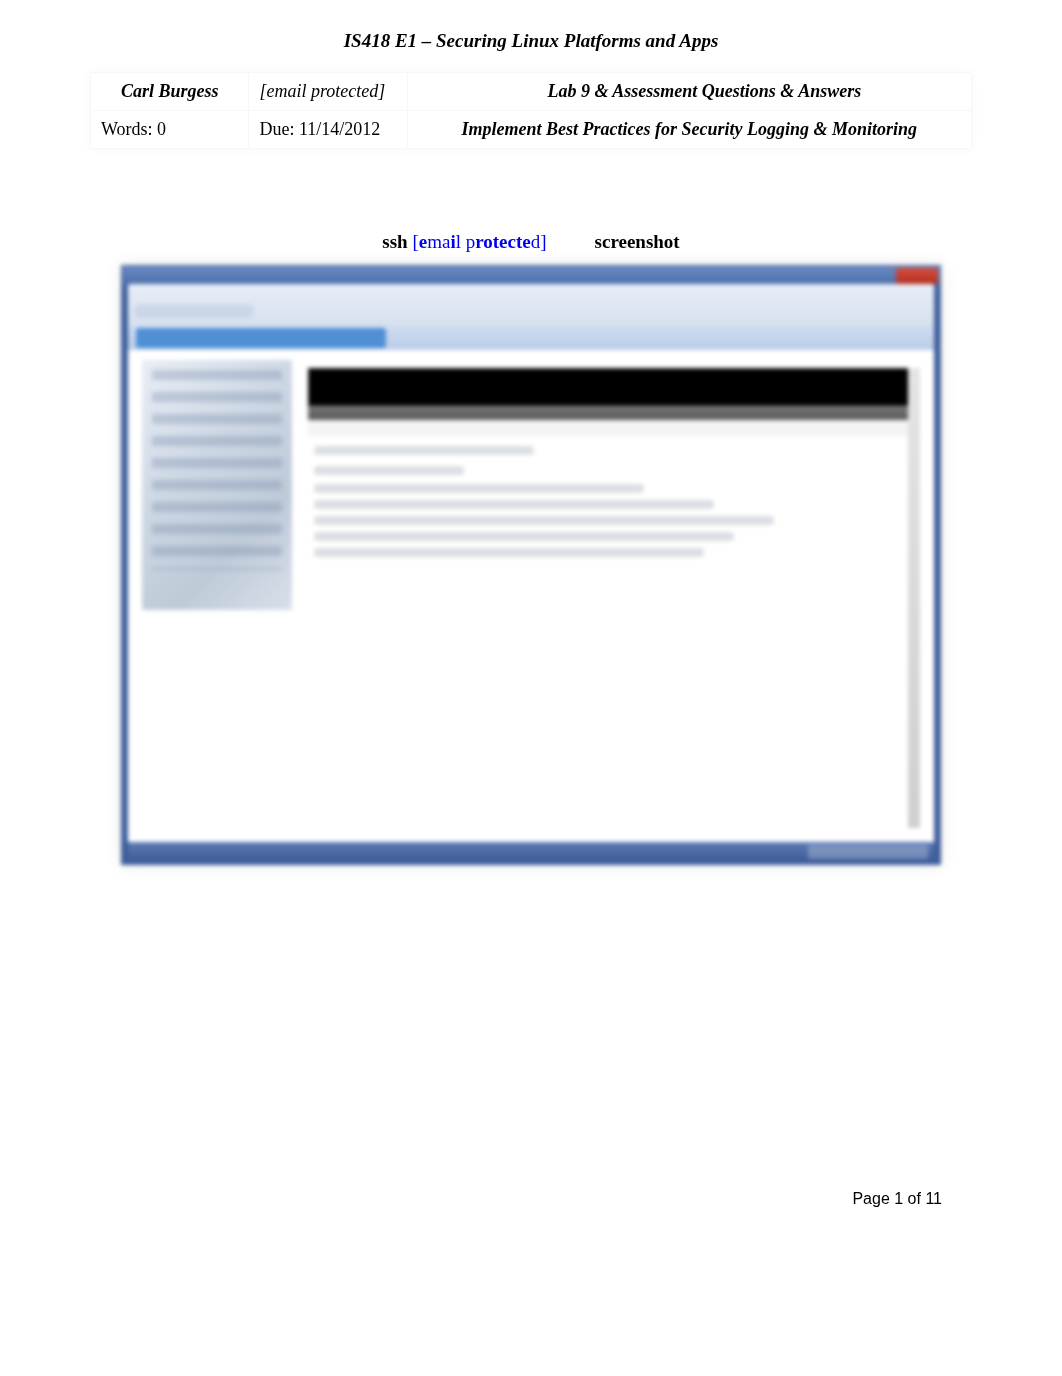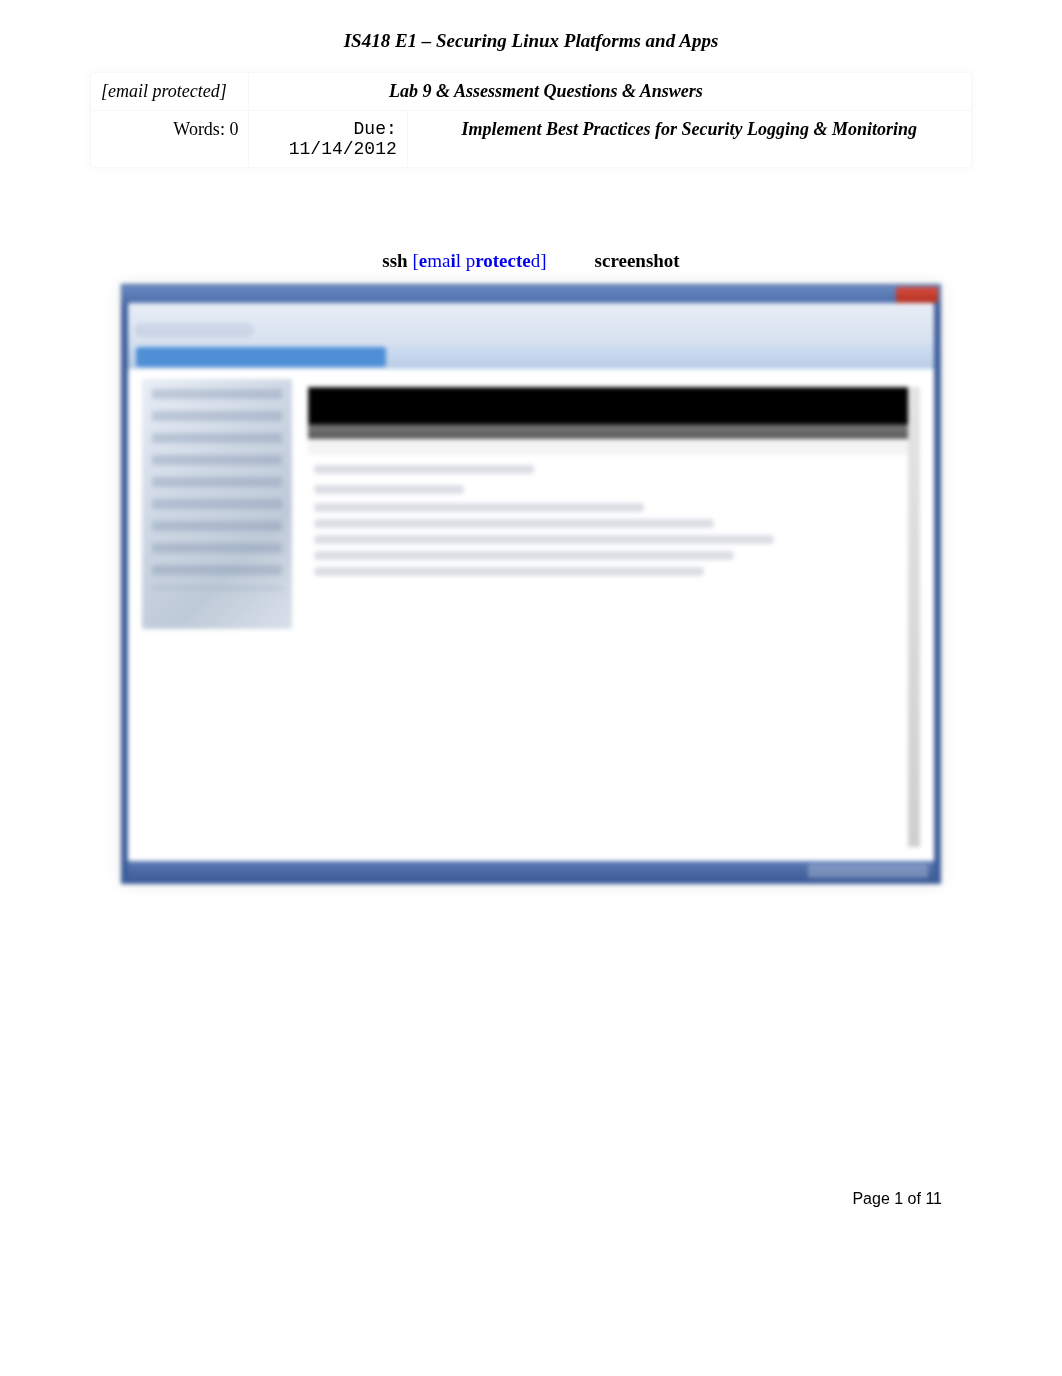--- a/index.html
+++ b/index.html
@@ -32,22 +32,22 @@
     display: flex;
     width: 100%;
   }
   .cell {
     padding: 8px 10px;
     font-size: 18px;
   }
   .r1c1 { width: 18%; text-align: center; font-weight: bold; font-style: italic; border-right: 1px solid rgba(0,0,0,0.03);}
   .r1c2 { width: 18%; font-style: italic; border-right: 1px solid rgba(0,0,0,0.03);}
   .r1c3 { width: 64%; text-align: center; font-weight: bold; font-style: italic; padding-left: 40px;}
-  .r2c1 { width: 18%; text-align: right; border-right: 1px solid rgba(0,0,0,0.03); border-top: 1px solid rgba(0,0,0,0.03);}
-  .r2c2 { width: 18%; text-align: right; border-right: 1px solid rgba(0,0,0,0.03); border-top: 1px solid rgba(0,0,0,0.03); font-family: Liberation Mono, monospace;}
+  .r2c1 { width: 18%; text-align: left; border-right: 1px solid rgba(0,0,0,0.03); border-top: 1px solid rgba(0,0,0,0.03);}
+  .r2c2 { width: 18%; text-align: left; border-right: 1px solid rgba(0,0,0,0.03); border-top: 1px solid rgba(0,0,0,0.03);}
   .r2c3 { width: 64%; text-align: center; font-weight: bold; font-style: italic; border-top: 1px solid rgba(0,0,0,0.03);}
 
   .caption-line {
     text-align: center;
     margin-top: 82px;
     font-size: 19px;
   }
   .caption-line .bold { font-weight: bold; }
   .caption-line .link { color: #0000ee; }
   .caption-line .link .bold { font-weight: bold; }
@@ -169,20 +169,21 @@
   }
 </style>
 </head>
 <body>
 
 <div class="page">
   <div class="course-title">IS418 E1 – Securing Linux Platforms and Apps</div>
 
   <div class="header-box">
     <div class="header-row">
+      <div class="cell r1c1">Carl Burgess</div>
       <div class="cell r1c2">[email protected]</div>
       <div class="cell r1c3">Lab 9 &amp;  Assessment Questions &amp; Answers</div>
     </div>
     <div class="header-row">
       <div class="cell r2c1">Words: 0</div>
       <div class="cell r2c2">Due: 11/14/2012</div>
       <div class="cell r2c3">Implement Best Practices for Security Logging &amp; Monitoring</div>
     </div>
   </div>
 

